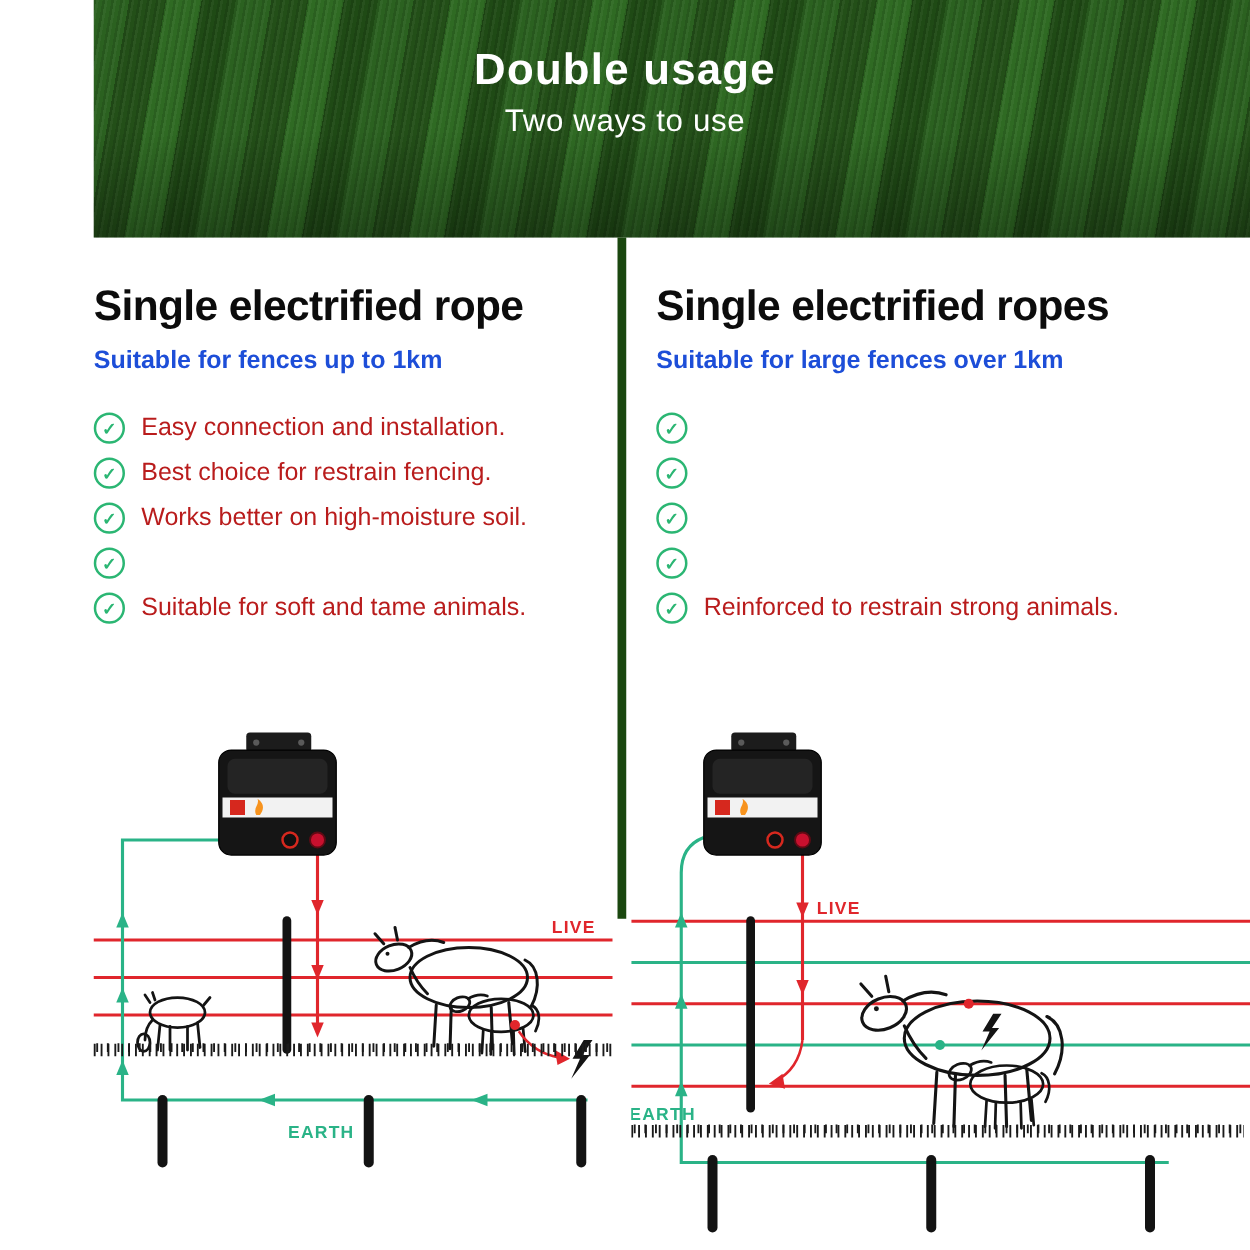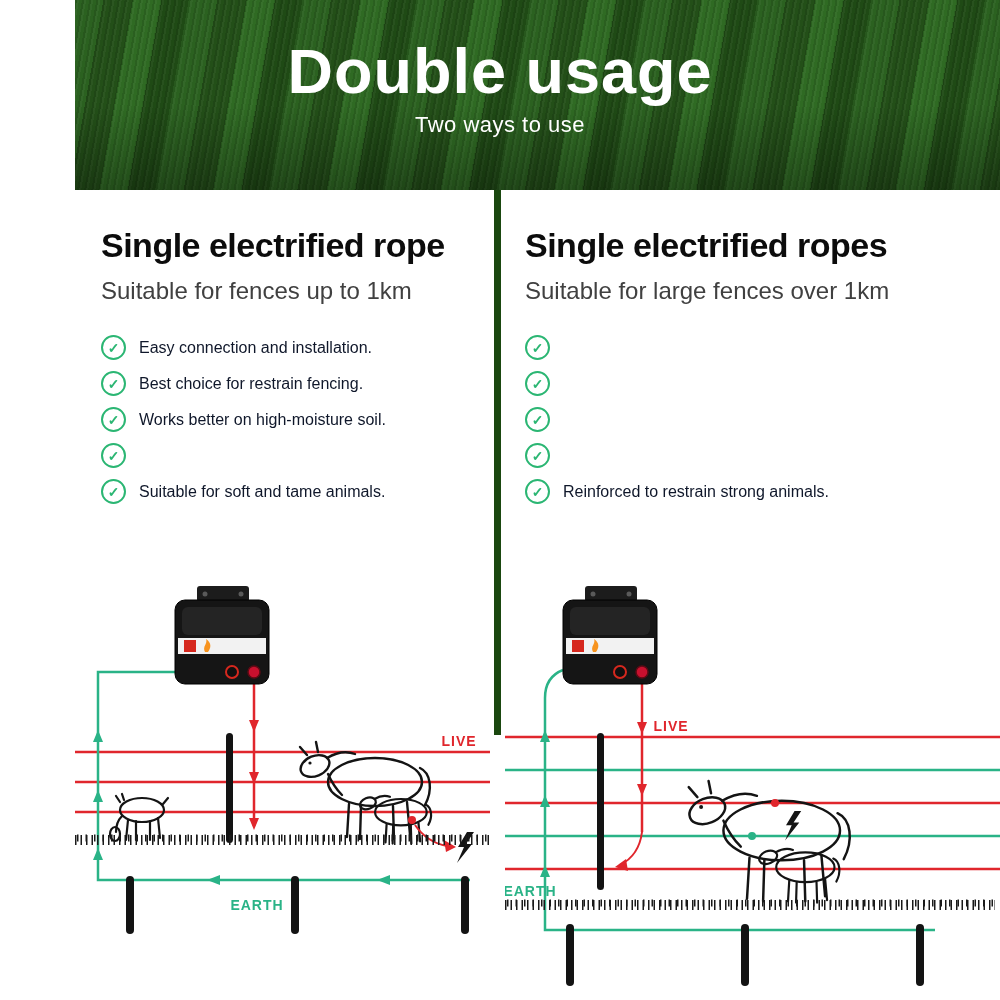--- a/index.html
+++ b/index.html
@@ -7,37 +7,37 @@
         font-family:"Liberation Sans",sans-serif;color:#111;}
 
   
   .banner{position:absolute;left:75px;top:0;width:925px;height:190px;
     background:
       linear-gradient(to bottom, rgba(0,0,0,0) 55%, rgba(0,0,0,0.28)),
       repeating-linear-gradient(100deg, rgba(0,0,0,0.10) 0 2px, rgba(255,255,255,0.04) 2px 4px, rgba(0,0,0,0) 4px 7px),
       repeating-linear-gradient(100deg, #2b6120 0 28px, #234f18 28px 57px, #2f6a23 57px 85px, #1f4a15 85px 112px);
   }
   .banner-text{position:absolute;left:0;top:0;width:1000px;height:190px;text-align:center;color:#fff;}
-  .banner-title{padding-top:38px;font-size:63px;font-weight:800;letter-spacing:1px;line-height:1.05;}
-  .banner-sub{margin-top:8px;font-size:22px;font-weight:500;letter-spacing:0.5px;}
+  .banner-title{padding-top:38px;font-size:35px;font-weight:800;letter-spacing:1px;line-height:1.05;}
+  .banner-sub{margin-top:8px;font-size:25px;font-weight:500;letter-spacing:0.5px;}
 
   
   .divider{position:absolute;left:494px;top:190px;width:7px;height:545px;background:#1a470f;}
 
   
   .col{position:absolute;top:228px;width:425px;}
-  .col-left{left:75px;margin-left:26px;}
+  .col-left{left:75px;}
   .col-right{left:525px;}
   .col-title{font-size:34px;font-weight:800;color:#0c0c0c;letter-spacing:-0.5px;line-height:1.05;}
-  .col-sub{margin-top:13px;font-size:24px;font-weight:400;color:#404040;}
+  .col-sub{margin-top:13px;font-size:20px;font-weight:700;color:#1d4ed8;}
   .checklist{list-style:none;margin:25px 0 0 0;padding:0;}
   .checklist li{display:flex;align-items:center;gap:13px;height:36px;}
   .check{width:21px;height:21px;border:2px solid #2bb673;border-radius:50%;color:#2bb673;
          font-size:14px;font-weight:700;display:flex;align-items:center;justify-content:center;flex:0 0 auto;}
-  .item-text{font-size:16px;color:#0f172a;}
+  .item-text{font-size:20px;color:#b91c1c;}
 
   
   .diag{position:absolute;}
   .diag-left{left:60px;top:580px;}
   .diag-right{left:505px;top:580px;}
   svg text{font-family:"Liberation Sans",sans-serif;}
 </style>
 </head>
 <body>
 

